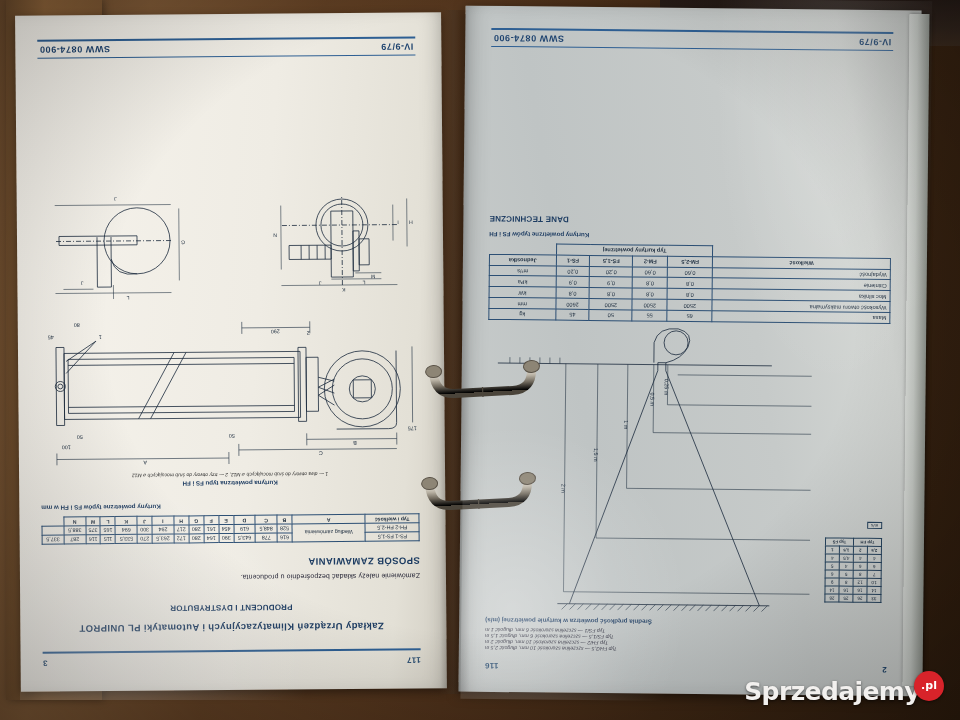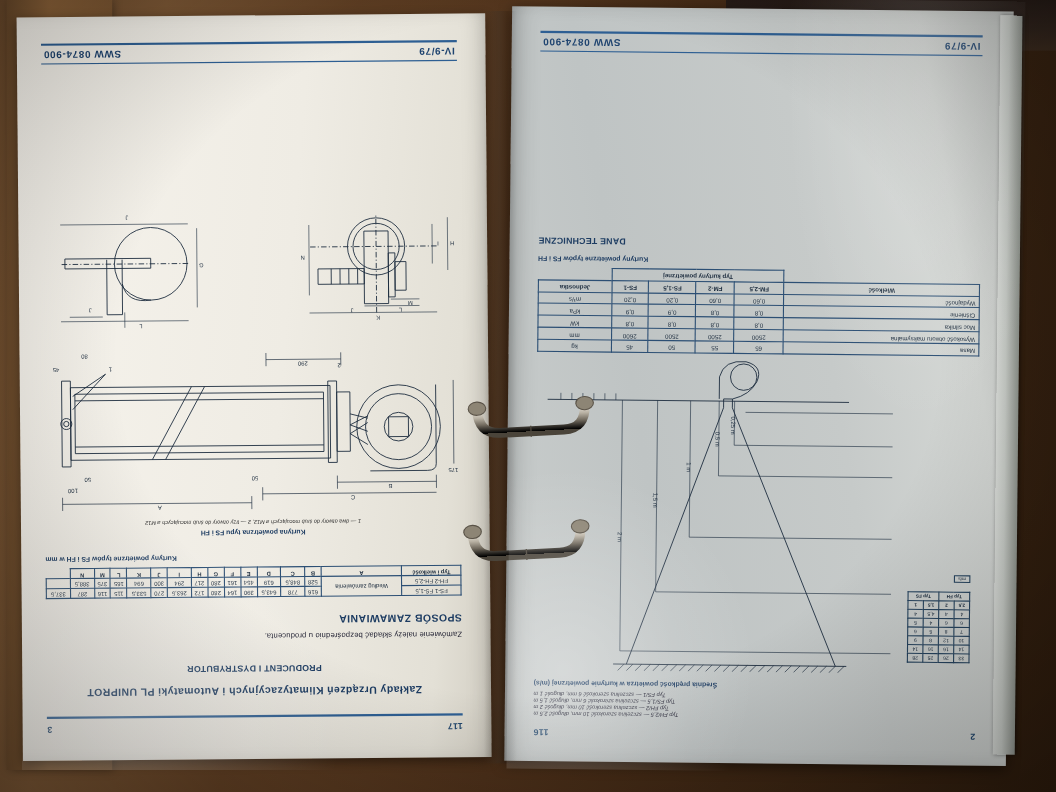--- a/index.html
+++ b/index.html
@@ -580,13 +580,19 @@
   </div>
 
   <div class="edge-stack"></div>
 
   <div class="sheen a"></div>
   <div class="sheen b"></div>
   <div class="sheen c"></div>
 
   <div class="vig"></div>
 
+  <div class="wm">
+    <span class="wm-text">Sprzedajemy</span>
+    <span class="wm-badge">
+      <span>.pl</span>
+    </span>
+  </div>
 </div>
 
 </body></html>

